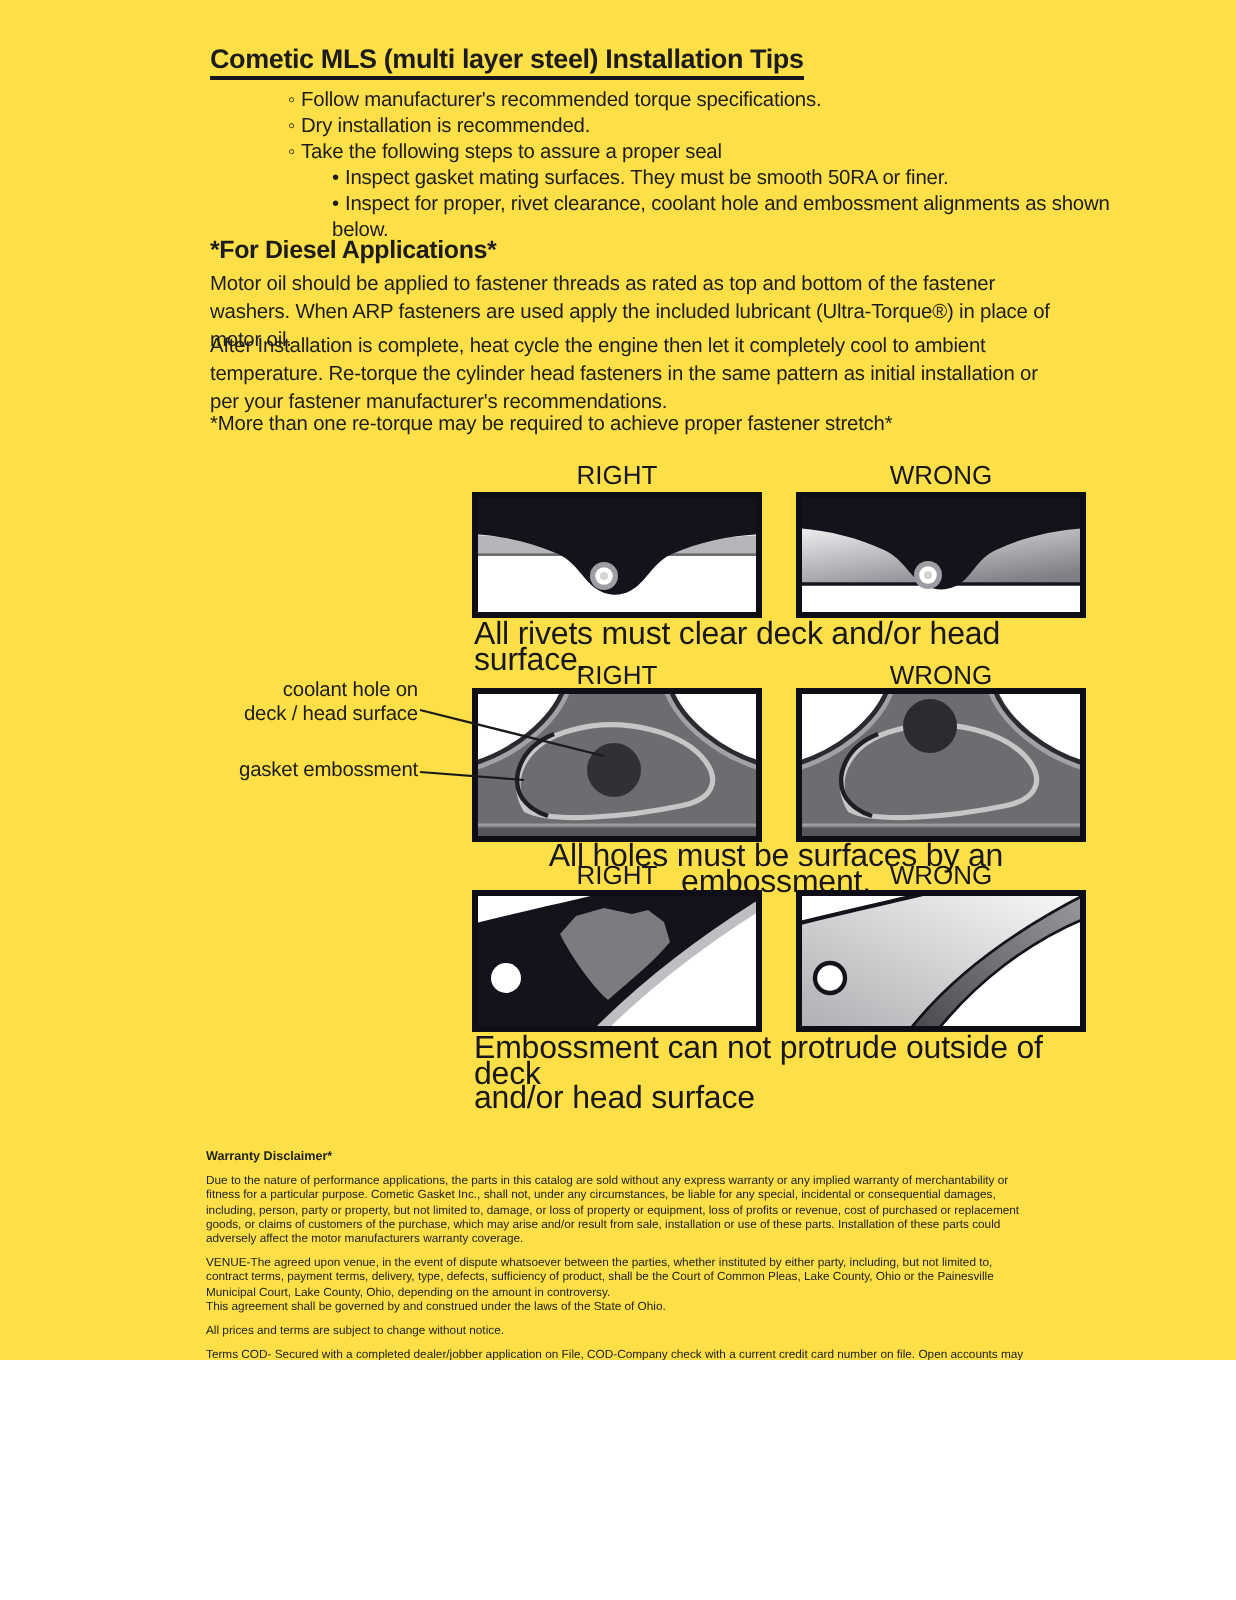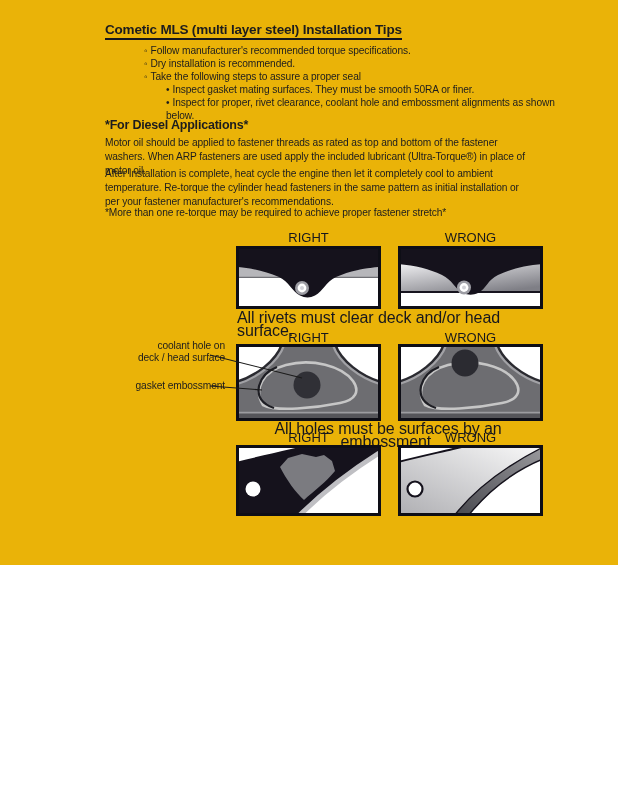--- a/index.html
+++ b/index.html
@@ -1,17 +1,17 @@
 <!DOCTYPE html>
 <html><head>
 <meta charset="utf-8">
 <style>
   html,body{margin:0;padding:0;background:#fff;}
   .page{
-    position:relative; width:618px; height:565px; background:#eab308;
+    position:relative; width:618px; height:680px; background:#fde047;
     font-family:"Liberation Sans", sans-serif; color:#1c1c1e; overflow:hidden;
   }
   .abs{position:absolute;}
   
   .title{
     left:105px; top:22px; font-size:13.5px; font-weight:bold; letter-spacing:-0.2px;
     display:inline-block; border-bottom:2px solid #16161c; padding-bottom:1px;
   }
   .bullets{left:96px; top:44px; width:432px; font-size:10.2px; line-height:13px; letter-spacing:-0.1px;margin-left:48px;}
   .bullet::before{content:"◦"; margin-right:3px;}
@@ -26,21 +26,21 @@
   .d1{top:230px; height:97px;} .d2{top:330px; height:106px;} .d3{top:430px; height:115px;}
   .dg-label{position:absolute; top:0; width:145px; text-align:center; font-size:13px; color:#17171d;}
   .lbl-r{left:140px;text-align:center;} .lbl-w{left:302px;}
   .dg-panel{position:absolute;}
   .p1{left:140px;} .p2{left:302px;}
   .d1 .dg-panel{top:16px;} .d2 .dg-panel{top:14px;} .d3 .dg-panel{top:15px;}
   .dg-caption{position:absolute; font-size:16px; line-height:12.5px; letter-spacing:-0.1px; color:#17171d;}
   .cap1{left:141px; top:82px;}
   .cap2{left:133px; top:93px; width:318px; text-align:center;}
   .cap3{left:141px; top:89px;}
-  .ann{position:absolute; left:16px; width:113px; text-align:right; font-size:10.2px; line-height:12px; letter-spacing:-0.1px;}
+  .ann{position:absolute; left:0; width:113px; text-align:right; font-size:10.2px; line-height:12px; letter-spacing:-0.1px;}
   .ann1{top:10px;} .ann2{top:50px;}
   .overlay{position:absolute; left:0; top:0; pointer-events:none;}
   
   .warranty{left:103px; top:575px; width:414px; font-size:5.9px; line-height:7.2px; color:#222;}
   .w-head{font-weight:bold; font-size:6.3px; margin-bottom:6px;}
   .w-para{margin-bottom:5px;}
   .footer-code{left:388px; top:761px; font-size:13px; color:#2a2a2e;}
 </style>
 </head>
 <body>
@@ -168,20 +168,24 @@
             <stop offset="1" stop-color="#47474d"></stop>
         </linearGradient>
       </defs>
       <rect width="145" height="71" fill="#ffffff"></rect>
       <path d="M0,17 C20,12 38,8 55,4 L72,0 H145 V7 C114,26 88,46 65,71 H0 Z" fill="url(#gw3a)" stroke="#15121c" stroke-width="2"></path>
       <path d="M145,2 C106,22 76,45 56,71 L70,71 C90,46 116,26 145,14 Z" fill="url(#gw3b)" stroke="#15121c" stroke-width="1.4"></path>
       <circle cx="17" cy="44" r="7.5" fill="#ffffff" stroke="#15121c" stroke-width="2.2"></circle>
       <rect x="1.5" y="1.5" width="142" height="68" fill="none" stroke="#0e0e16" stroke-width="3"></rect>
     </svg>
 
+    <div class="dg-caption cap3">
+      <div>Embossment can not protrude outside of deck</div>
+      <div>and/or head surface</div>
+    </div>
   </div>
 
   <div class="abs warranty">
     <div class="w-head">Warranty Disclaimer*</div>
     <div class="w-para">Due to the nature of performance applications, the parts in this catalog are sold without any express warranty or any implied warranty of merchantability or fitness for a particular purpose.  Cometic Gasket Inc., shall not, under any circumstances, be liable for any special, incidental or consequential damages, including, person, party or property, but not limited to, damage, or loss of property or equipment, loss of profits or revenue, cost of purchased or replacement goods, or claims of customers of the purchase, which may arise and/or result from sale, installation or use of these parts.  Installation of these parts could adversely affect the motor manufacturers warranty coverage.</div>
     <div class="w-para">
       <div>VENUE-The agreed upon venue, in the event of dispute whatsoever between the parties, whether instituted by either party, including, but not limited to, contract terms, payment terms, delivery, type, defects, sufficiency of product, shall be the Court of Common Pleas, Lake County, Ohio or the Painesville Municipal Court, Lake County, Ohio, depending on the amount in controversy.</div>
       <div>This agreement shall be governed by and construed under the laws of the State of Ohio.</div>
     </div>
     <div class="w-para">All prices and terms are subject to change without notice.</div>

